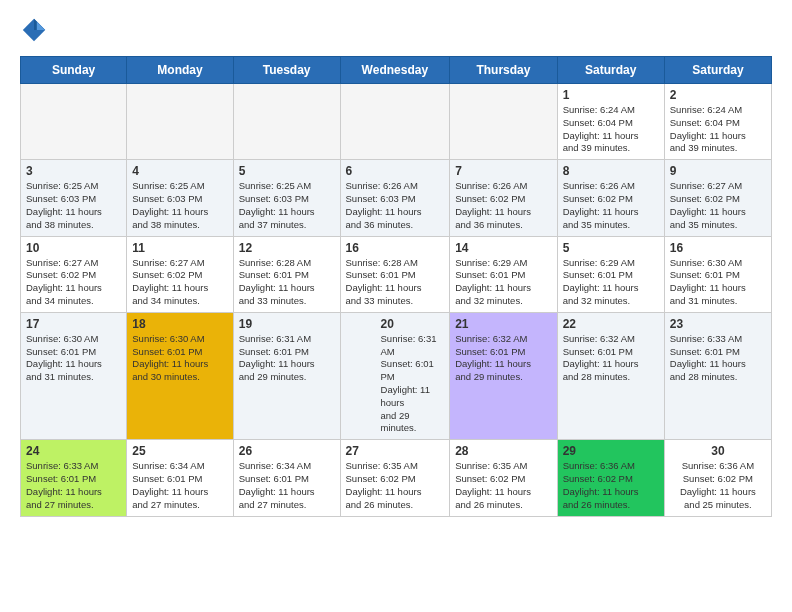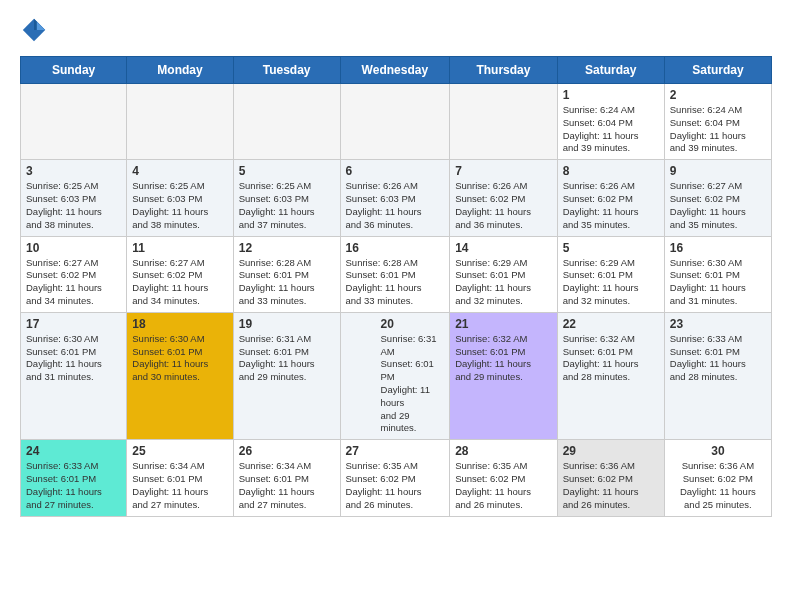--- a/index.html
+++ b/index.html
@@ -303,21 +303,21 @@
           </td>
           <td style="background: rgb(240, 244, 248);">
             <span class="day-num">23</span>
             <div class="day-info" style="white-space: pre-line;">Sunrise: 6:33 AM
 Sunset: 6:01 PM
 Daylight: 11 hours
 and 28 minutes.</div>
           </td>
         </tr>
         <tr>
-          <td style="background: #5eead4;">
+          <td style="background: #bef264;">
             <span class="day-num">24</span>
             <div class="day-info" style="white-space: pre-line;">Sunrise: 6:33 AM
 Sunset: 6:01 PM
 Daylight: 11 hours
 and 27 minutes.</div>
           </td>
           <td style="background: rgb(255, 255, 255);">
             <span class="day-num">25</span>
             <div class="day-info" style="white-space: pre-line;">Sunrise: 6:34 AM
 Sunset: 6:01 PM
@@ -338,21 +338,21 @@
 Daylight: 11 hours
 and 26 minutes.</div>
           </td>
           <td style="background: rgb(255, 255, 255);">
             <span class="day-num">28</span>
             <div class="day-info" style="white-space: pre-line;">Sunrise: 6:35 AM
 Sunset: 6:02 PM
 Daylight: 11 hours
 and 26 minutes.</div>
           </td>
-          <td style="background: #e5e5e5;">
+          <td style="background: #22c55e;">
             <span class="day-num">29</span>
             <div class="day-info" style="white-space: pre-line;">Sunrise: 6:36 AM
 Sunset: 6:02 PM
 Daylight: 11 hours
 and 26 minutes.</div>
           </td>
           <td style="background: rgb(255, 255, 255); text-align: center;">
             <span class="day-num">30</span>
             <div class="day-info" style="white-space: pre-line;">Sunrise: 6:36 AM
 Sunset: 6:02 PM

